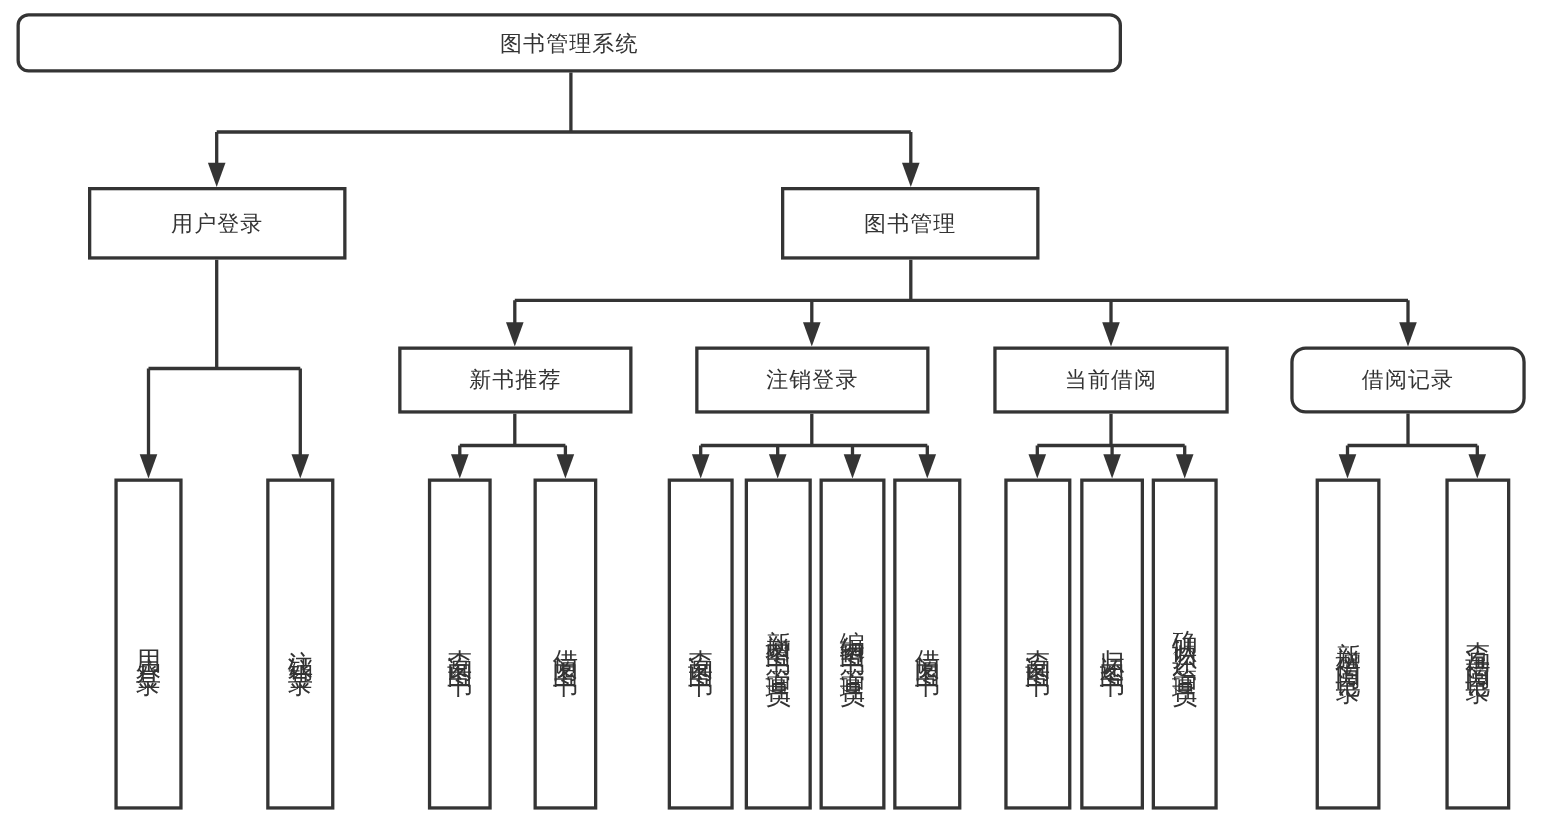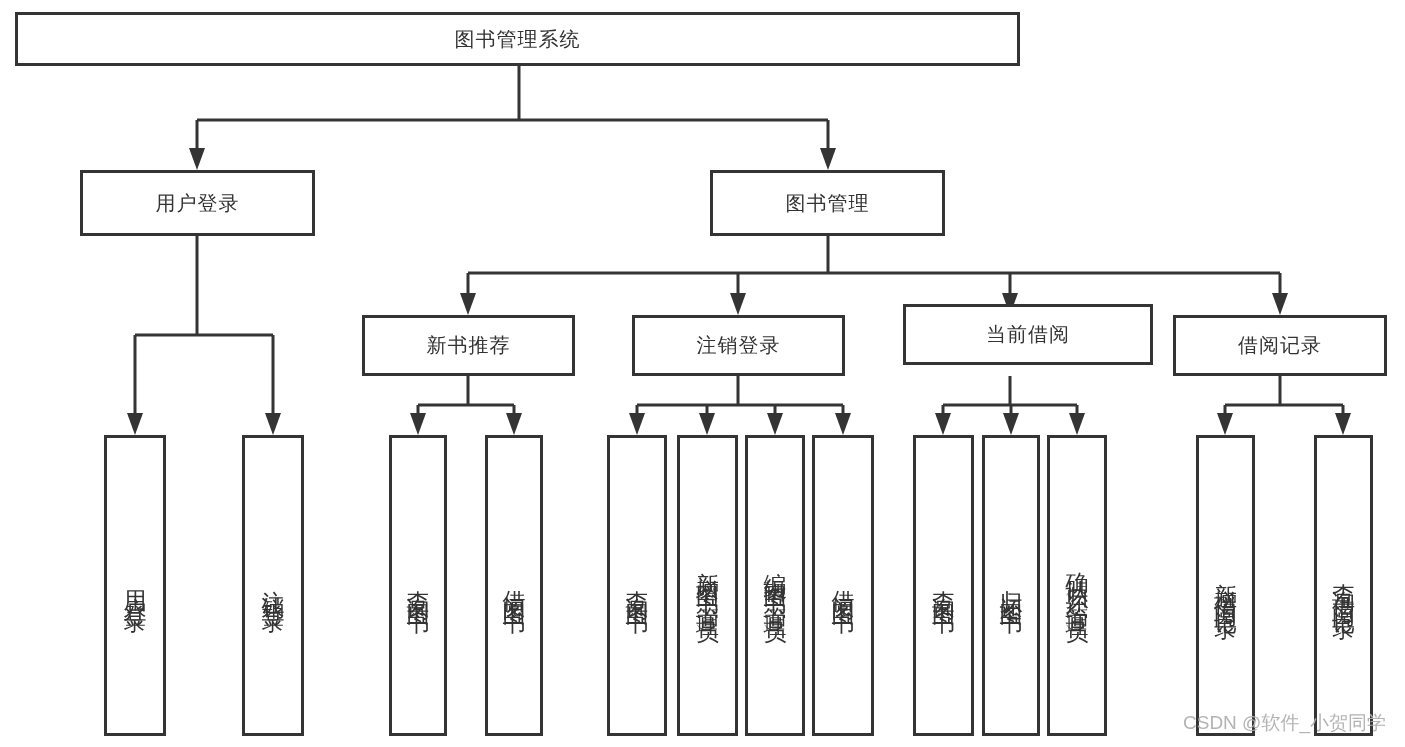--- a/index.html
+++ b/index.html
@@ -41,27 +41,27 @@
   .watermark {
     position: absolute;
     left: 1183px;
     top: 710px;
     z-index: 3;
     font-size: 19px;
     color: rgba(175,175,175,0.95);
     white-space: nowrap;
   }
   
-  #n-root   { left: 15px;   top: 12px;  width: 1005px; height: 54px; }
+  #n-root   { left: 15px;   top: 12px;  width: 1005px; height: 54px; border-radius: 11px; }
   #n-l2-0   { left: 80px;   top: 170px; width: 235px;  height: 66px; }
   #n-l2-1   { left: 710px;  top: 170px; width: 235px;  height: 66px; }
   #n-l3-0   { left: 362px;  top: 315px; width: 213px;  height: 61px; justify-content: center; }
   #n-l3-1   { left: 632px;  top: 315px; width: 213px;  height: 61px; }
-  #n-l3-2   { left: 903px;  top: 304px; width: 250px;  height: 61px; font-family: Liberation Mono, monospace; }
-  #n-l3-3   { left: 1173px; top: 315px; width: 214px;  height: 61px; }
+  #n-l3-2   { left: 903px;  top: 315px; width: 214px;  height: 61px; font-family: Liberation Mono, monospace; }
+  #n-l3-3   { left: 1173px; top: 315px; width: 214px;  height: 61px; border-radius: 14px; }
   .leaf     { top: 435px; height: 301px; }
   #leaf-0   { left: 104px;  width: 62px; }
   #leaf-1   { left: 242px;  width: 62px; }
   #leaf-2   { left: 389px;  width: 58px; }
   #leaf-3   { left: 485px;  width: 58px; }
   #leaf-4   { left: 607px;  width: 60px; }
   #leaf-5   { left: 677px;  width: 61px; }
   #leaf-6   { left: 745px;  width: 60px; }
   #leaf-7   { left: 812px;  width: 62px; }
   #leaf-8   { left: 913px;  width: 61px; }
@@ -179,15 +179,14 @@
     <span>确认归还（管理员）</span>
   </div>
 
   <div class="node vbox leaf" id="leaf-11">
     <span>新增借阅记录</span>
   </div>
   <div class="node vbox leaf" id="leaf-12">
     <span>查询借阅记录</span>
   </div>
 
-  <div class="watermark">CSDN @软件_小贺同学</div>
 
 </div>
 
 </body></html>

